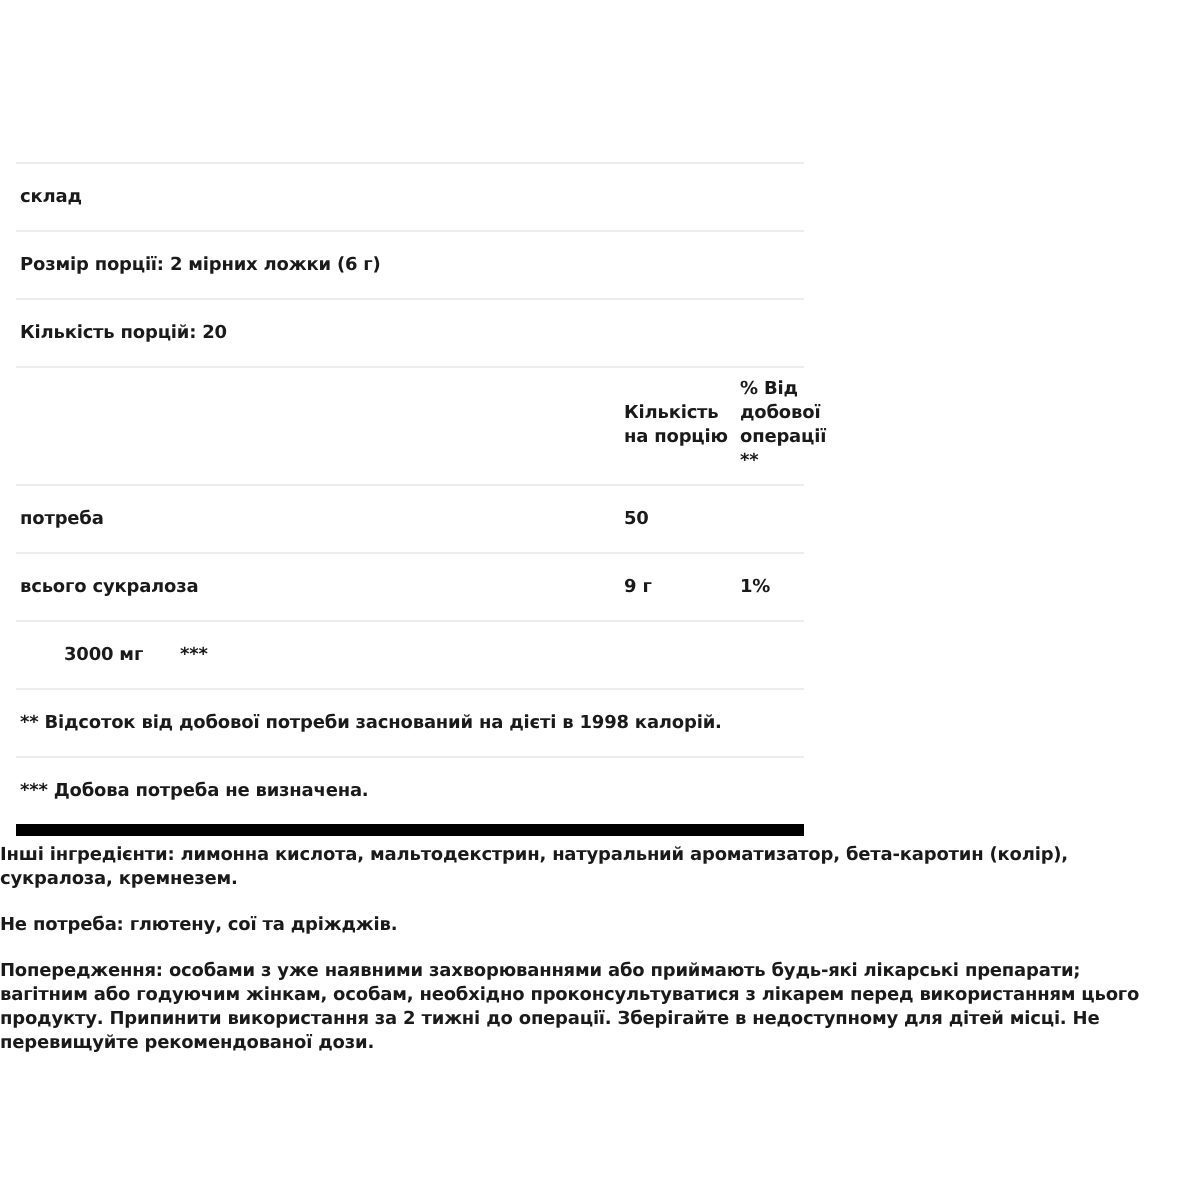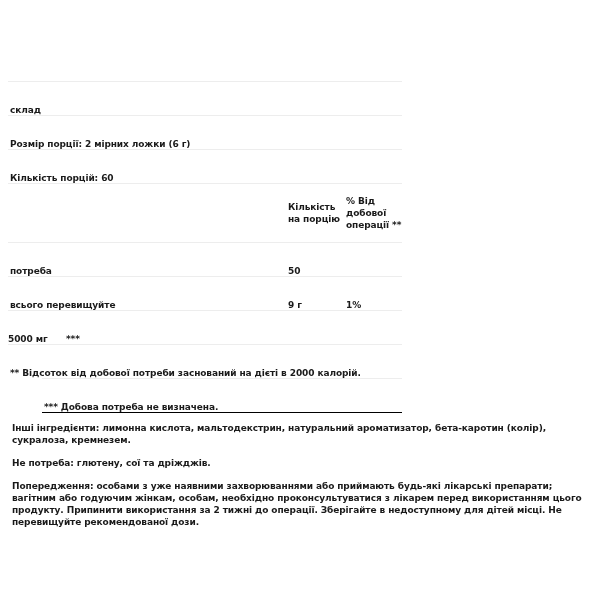--- a/index.html
+++ b/index.html
@@ -1,64 +1,64 @@
 <!DOCTYPE html>
 <html><head>
   <meta charset="utf-8">
   <style>
     html, body { margin: 0; padding: 0; background: #ffffff; }
     body { width: 600px; height: 600px; position: relative; overflow: hidden;
       font-family: "DejaVu Sans", "Liberation Sans", sans-serif; color: #1a1a1a; }
     .facts { position: absolute; left: 8px; top: 81px; width: 394px; }
-    .row { border-top: 1px solid #ededed; height: 33px; display: flex; align-items: flex-end;
+    .row { border-top: 1px solid #ededed; height: 33px; display: flex; align-items: center;
       font-size: 9px; font-weight: 600; letter-spacing: -0.1px; }
     .row .c1 { padding-left: 2px; flex: 0 0 278px; }
-    .row .c2 { flex: 0 0 58px; }
+    .row .c2 { flex: 0 0 58px; margin-left: 24px; }
     .row .c3 { flex: 1; }
     .row.header { height: 58px; align-items: center; }
     .row.header .c2, .row.header .c3 { line-height: 12px; }
-    .row.last { border-bottom: 1px solid #000000; margin-left: 34px; }
-    .notes { position: absolute; left: 12px; top: 422px; width: 580px; font-size: 9px;
+    .row.last { border-bottom: 6px solid #000000; }
+    .notes { position: absolute; left: 0; top: 422px; width: 580px; font-size: 9px;
       font-weight: 600; line-height: 12px; letter-spacing: -0.1px; }
     .notes p { margin: 0 0 11px 0; padding-left: 0; }
   </style>
 </head>
 <body>
 
 <div class="facts">
   <div class="row">
     <span class="c1">склад</span>
   </div>
   <div class="row">
     <span class="c1">Розмір порції: 2 мірних ложки (6 г)</span>
   </div>
   <div class="row">
-    <span class="c1">Кількість порцій: 60</span>
+    <span class="c1">Кількість порцій: 20</span>
   </div>
   <div class="row header">
     <span class="c1"></span>
     <span class="c2">Кількість на порцію</span>
     <span class="c3">% Від добової операції **</span>
   </div>
   <div class="row">
     <span class="c1">потреба</span>
     <span class="c2">50</span>
     <span class="c3"></span>
   </div>
   <div class="row">
-    <span class="c1">всього перевищуйте</span>
+    <span class="c1">всього сукралоза</span>
     <span class="c2">9 г</span>
     <span class="c3">1%</span>
   </div>
   <div class="row">
-    <span class="c2">5000 мг</span>
+    <span class="c2">3000 мг</span>
     <span class="c3">***</span>
   </div>
   <div class="row">
-    <span class="c1" style="flex:1">** Відсоток від добової потреби заснований на дієті в 2000 калорій.</span>
+    <span class="c1" style="flex:1">** Відсоток від добової потреби заснований на дієті в 1998 калорій.</span>
   </div>
   <div class="row last">
     <span class="c1" style="flex:1">*** Добова потреба не визначена.</span>
   </div>
 </div>
 
 <div class="notes">
   <p>Інші інгредієнти: лимонна кислота, мальтодекстрин, натуральний ароматизатор, бета-каротин (колір), сукралоза, кремнезем.</p>
   <p>Не потреба: глютену, сої та дріжджів.</p>
   <p>Попередження: особами з уже наявними захворюваннями або приймають будь-які лікарські препарати; вагітним або годуючим жінкам, особам, необхідно проконсультуватися з лікарем перед використанням цього продукту. Припинити використання за 2 тижні до операції. Зберігайте в недоступному для дітей місці. Не перевищуйте рекомендованої дози.</p>

